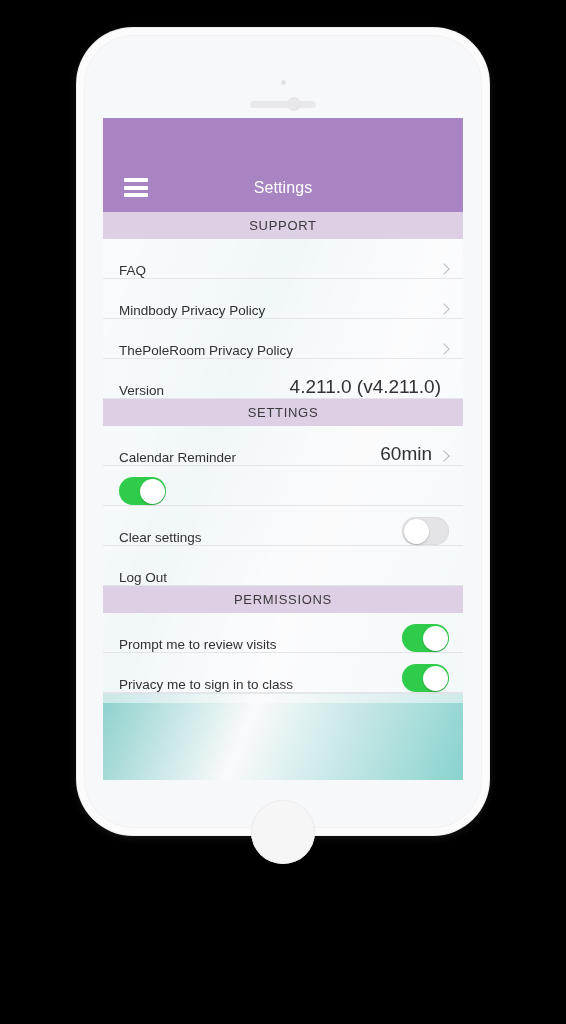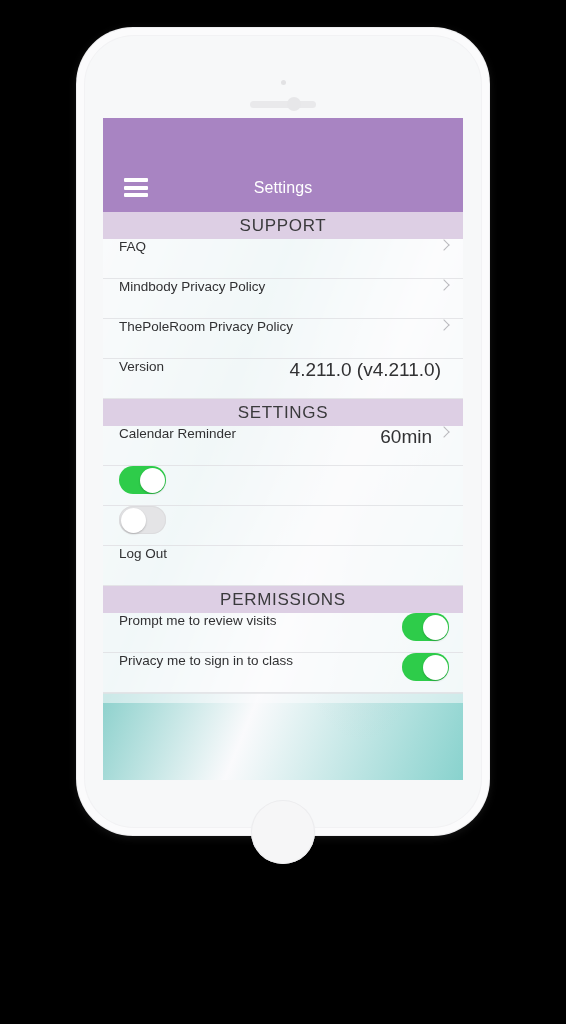--- a/index.html
+++ b/index.html
@@ -140,29 +140,29 @@
   .list {
     position: relative;
   }
   .section-header {
     height: 27px;
     background: #ddcfe4;
     display: flex;
     align-items: center;
     justify-content: center;
     color: #3a3a3c;
-    font-size: 17px;
+    font-size: 13px;
     letter-spacing: 0.7px;
   }
   .row {
     position: relative;
     height: 40px;
     background: rgba(252,252,253,0.90);
     display: flex;
-    align-items: flex-start;
+    align-items: flex-end;
     padding: 0 14px 0 16px;
     box-sizing: border-box;
     border-bottom: 1px solid rgba(225,225,228,0.85);
   }
   .row:last-child { border-bottom: none; }
   .row-label {
     font-size: 13.5px;
     color: #313133;
     flex: 1;
     white-space: nowrap;
@@ -264,20 +264,21 @@
           <div class="row-label">Calendar Reminder</div>
           <div class="row-value">60min</div>
           <div class="chevron"></div>
         </div>
         <div class="row">
           <div class="toggle on">
             <div class="knob"></div>
           </div>
         </div>
         <div class="row">
+          <div class="row-label">Clear settings</div>
           <div class="toggle off">
             <div class="knob"></div>
           </div>
         </div>
         <div class="row">
           <div class="row-label">Log Out</div>
         </div>
         <div class="section-header">PERMISSIONS</div>
         <div class="row">
           <div class="row-label">Prompt me to review visits</div>

